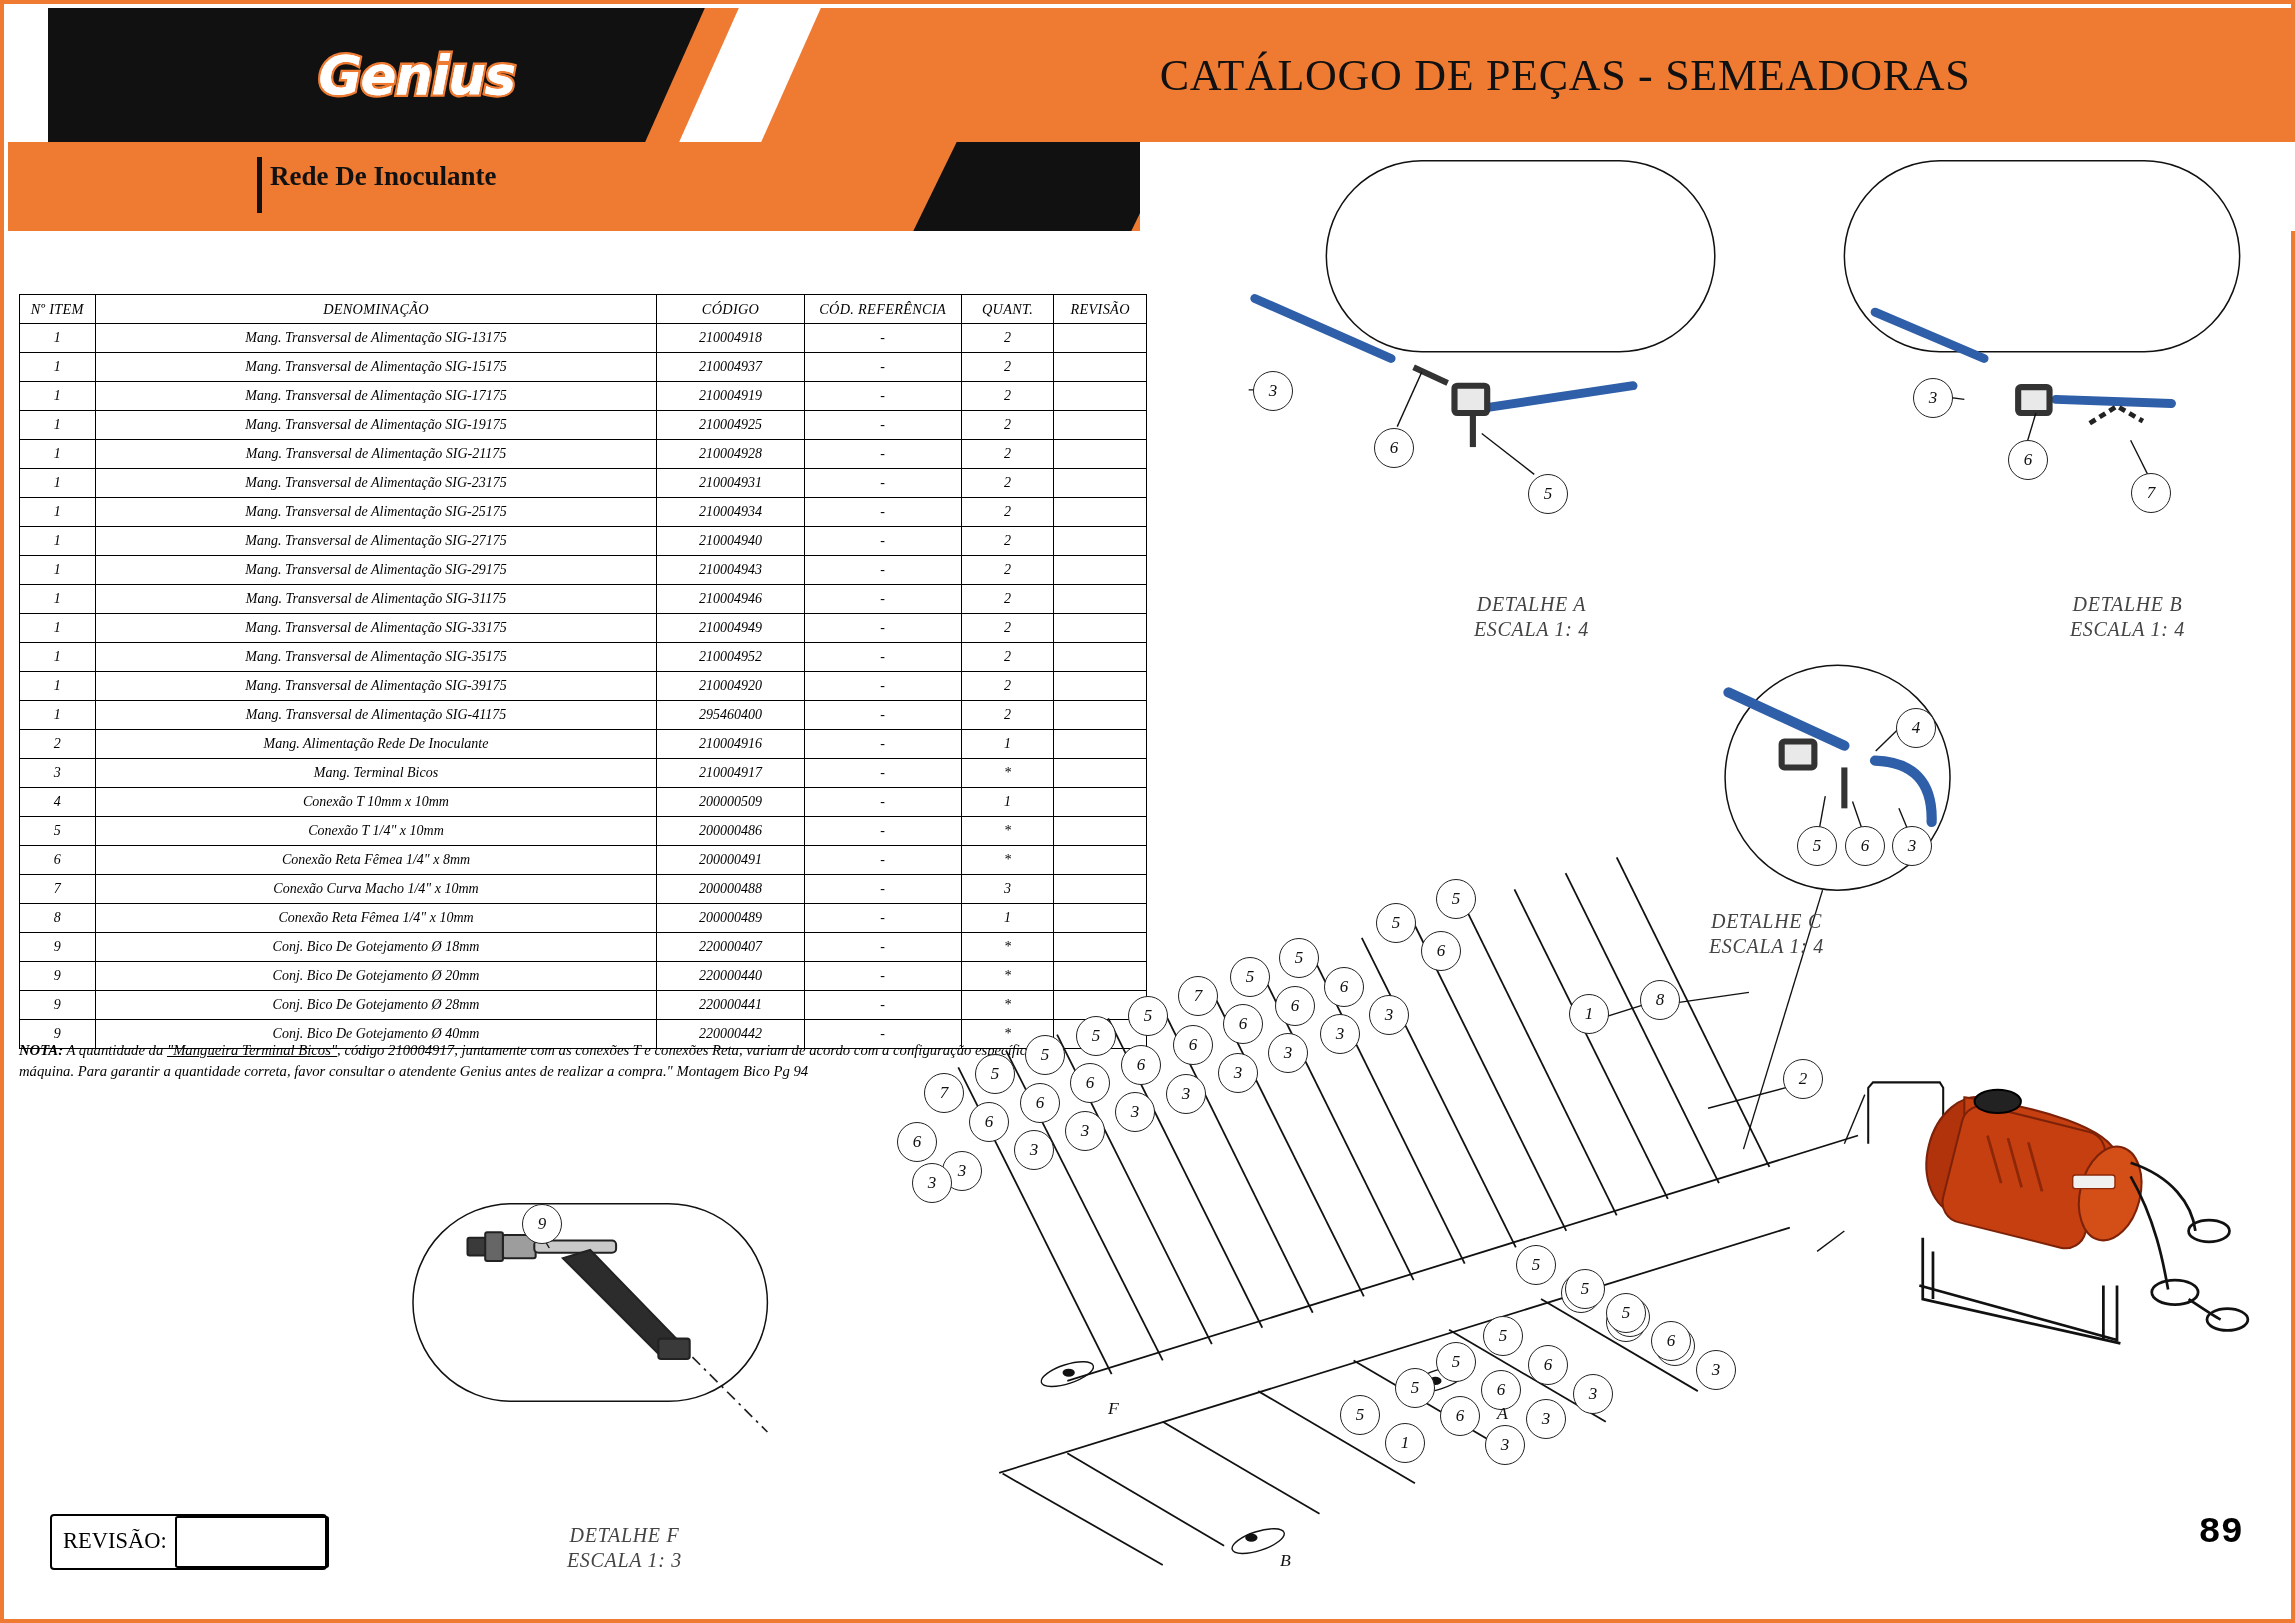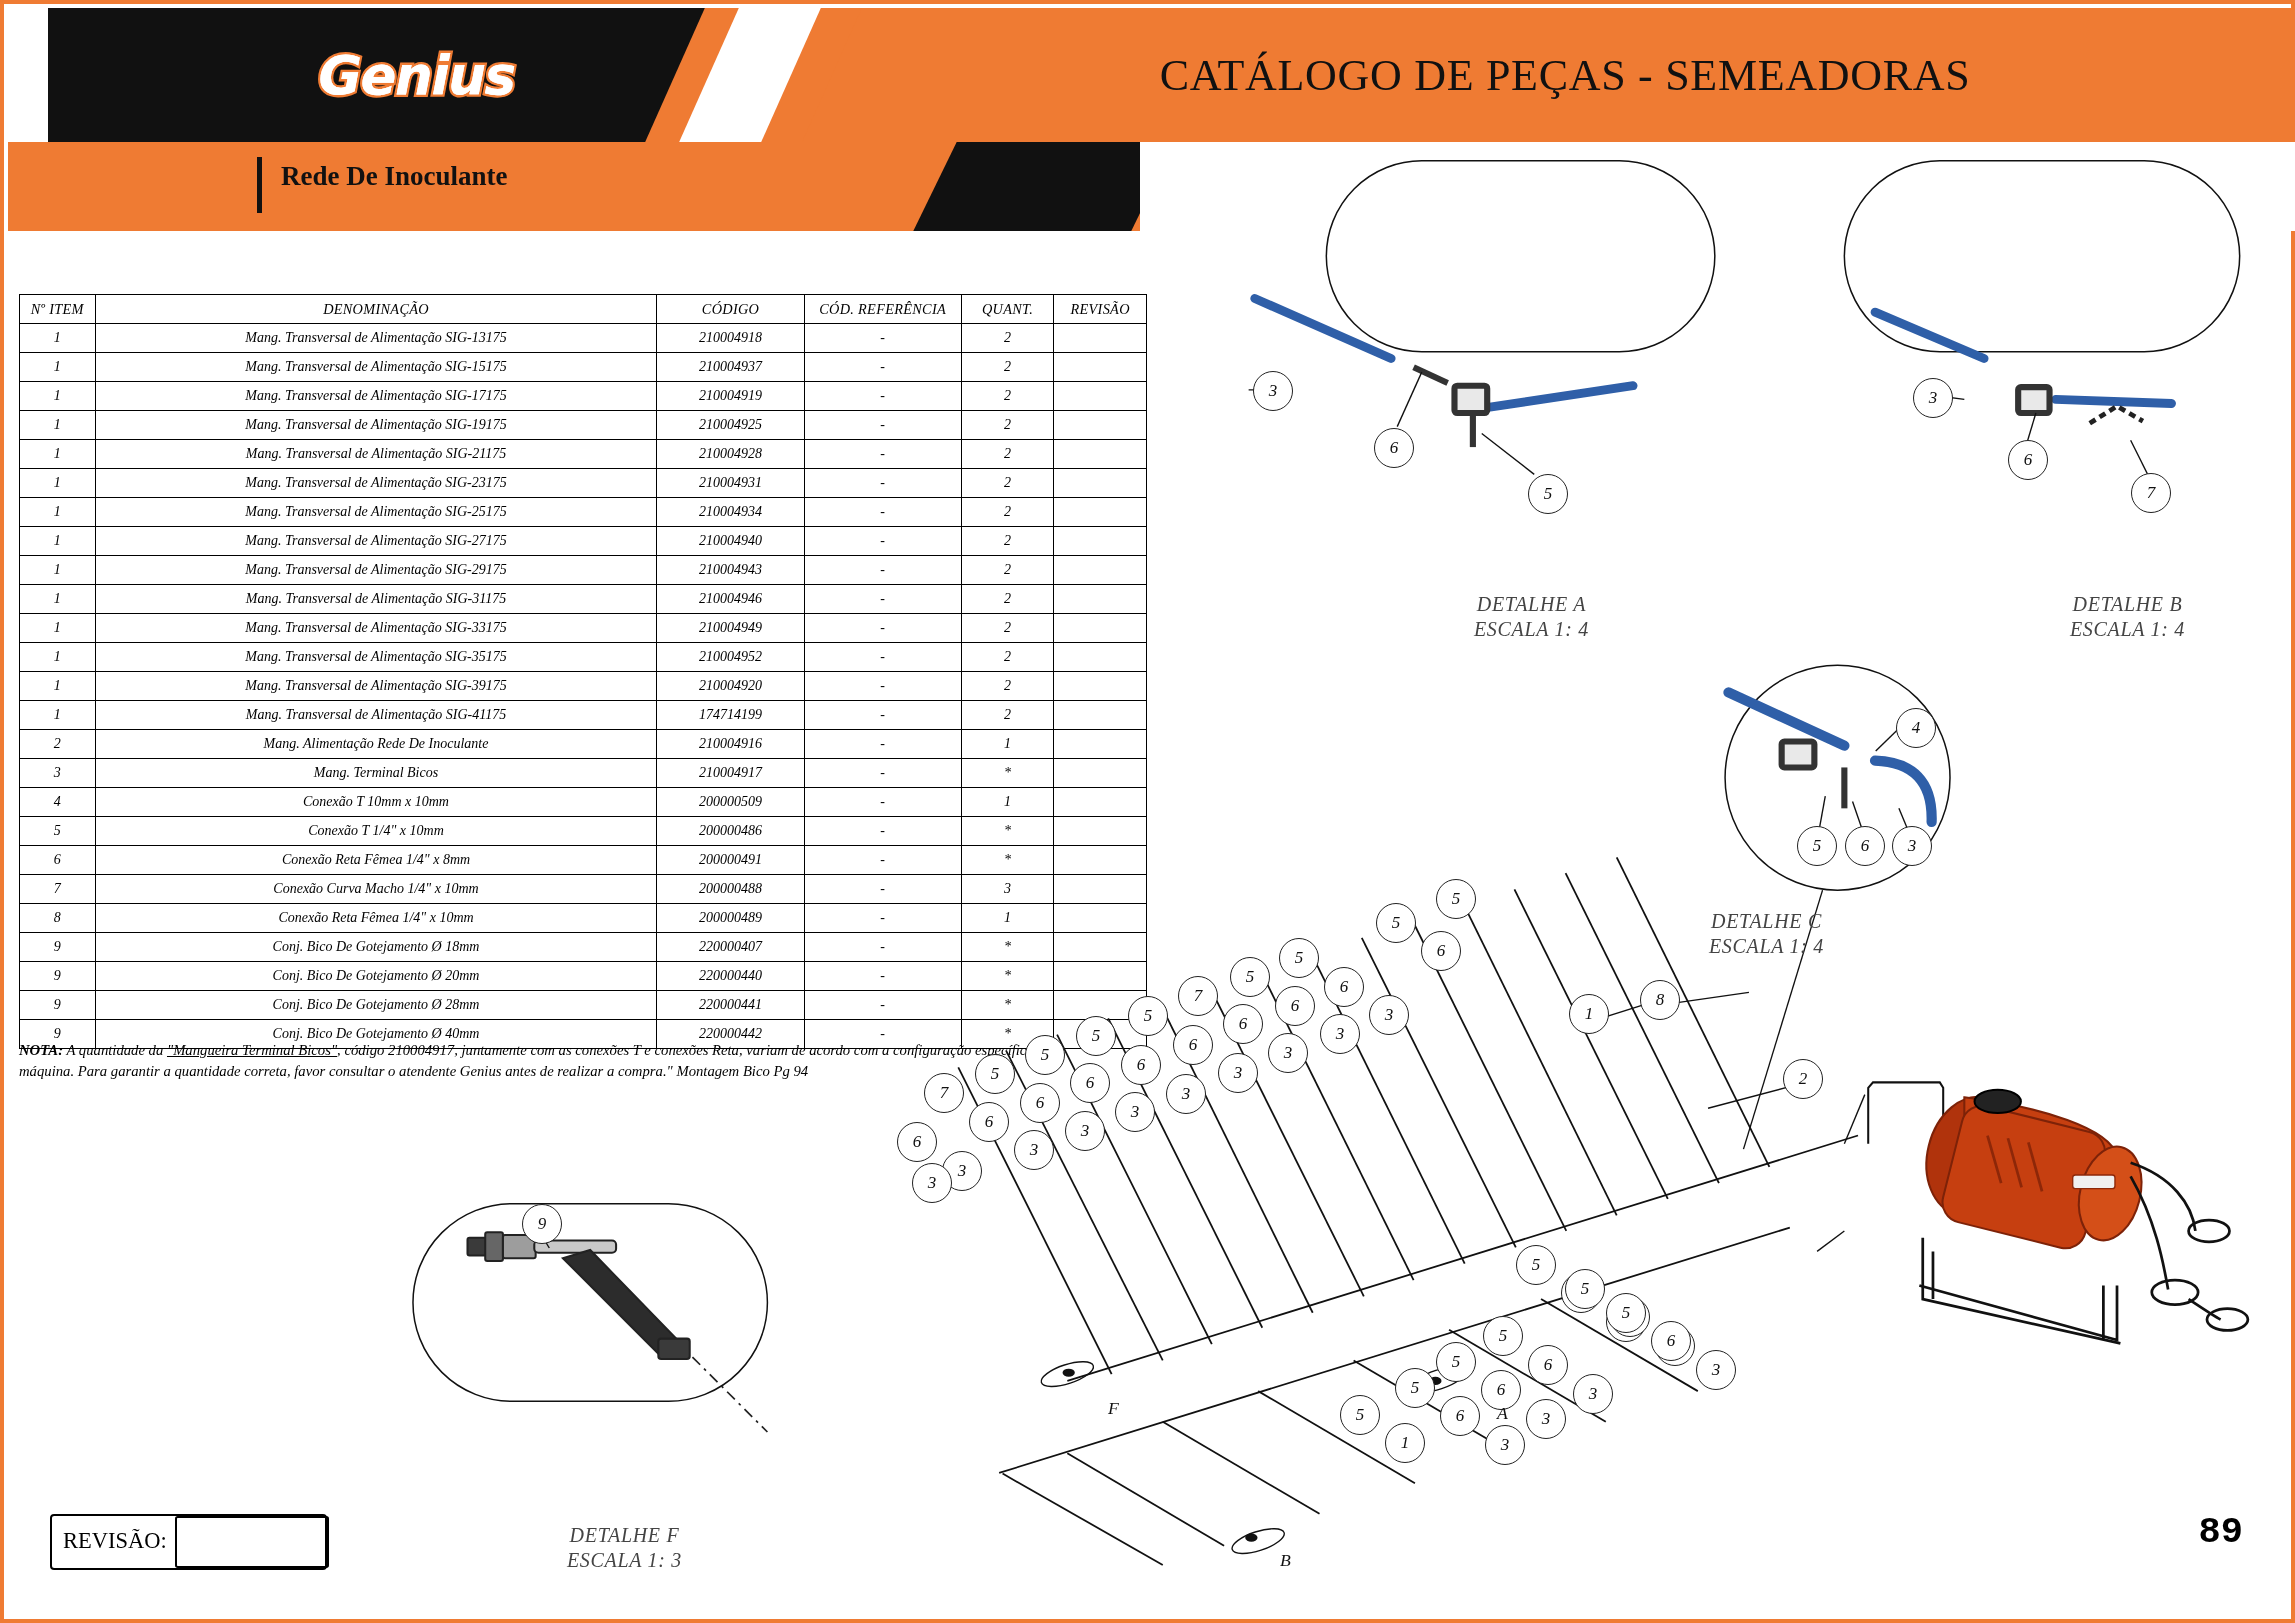--- a/index.html
+++ b/index.html
@@ -16,21 +16,21 @@
   .logo-text{position:absolute;left:0;top:0;width:389px;height:65px;line-height:65px;text-align:center;color:#fff;font-family:"DejaVu Sans",sans-serif;font-weight:bold;font-style:italic;font-size:53px;letter-spacing:-1.4px;
     -webkit-text-stroke:4.8px #ef7b33;paint-order:stroke fill;}
   .logo-text2{position:absolute;left:0;top:0;width:389px;height:65px;line-height:65px;text-align:center;color:#fff;font-family:"DejaVu Sans",sans-serif;font-weight:bold;font-style:italic;font-size:53px;letter-spacing:-1.4px;}
   .hdr-title{position:absolute;left:750px;top:0;width:1534px;height:134px;display:flex;align-items:center;justify-content:center;
     font-size:44px;color:#111;font-family:"Liberation Serif",serif;letter-spacing:0.7px;}
 
   
   .band{position:absolute;left:4.1px;top:138px;width:2287px;height:89px;background:#ef7b33;}
   .band-black{position:absolute;left:927px;top:0;width:218px;height:89px;background:#111;transform:skewX(-26deg);}
   .band-white2{position:absolute;left:1132px;top:0;width:1159px;height:89px;background:#fff;}
-  .sec-title{position:absolute;left:262px;top:19px;font-size:27px;font-weight:bold;color:#111;font-family:"Liberation Serif",serif;margin-left:11px;}
+  .sec-title{position:absolute;left:262px;top:19px;font-size:27px;font-weight:bold;color:#111;font-family:"Liberation Serif",serif;}
   .sec-bar{position:absolute;left:249px;top:15px;width:4.8px;height:56px;background:#111;}
 
   
   .tbl{position:absolute;left:15px;top:290px;width:1128px;border-collapse:collapse;font-style:italic;}
   .tbl td,.tbl th{border:1.1px solid #000;font-size:14px;padding:0;height:28px;text-align:center;font-style:italic;font-weight:normal;}
   .tbl thead td{font-size:14.3px;letter-spacing:0.3px;}
   .c-item{width:75px;}
   .c-den{width:566px;}
   .c-cod{width:147px;}
   .c-ref{width:157px;}
@@ -189,21 +189,21 @@
           <td class="c-item">1</td>
           <td class="c-den">Mang. Transversal de Alimentação SIG-39175</td>
           <td class="c-cod">210004920</td>
           <td class="c-ref">-</td>
           <td class="c-qnt">2</td>
           <td class="c-rev"></td>
         </tr>
         <tr>
           <td class="c-item">1</td>
           <td class="c-den">Mang. Transversal de Alimentação SIG-41175</td>
-          <td class="c-cod">174714199</td>
+          <td class="c-cod">295460400</td>
           <td class="c-ref">-</td>
           <td class="c-qnt">2</td>
           <td class="c-rev"></td>
         </tr>
         <tr>
           <td class="c-item">2</td>
           <td class="c-den">Mang. Alimentação Rede De Inoculante</td>
           <td class="c-cod">210004916</td>
           <td class="c-ref">-</td>
           <td class="c-qnt">1</td>

